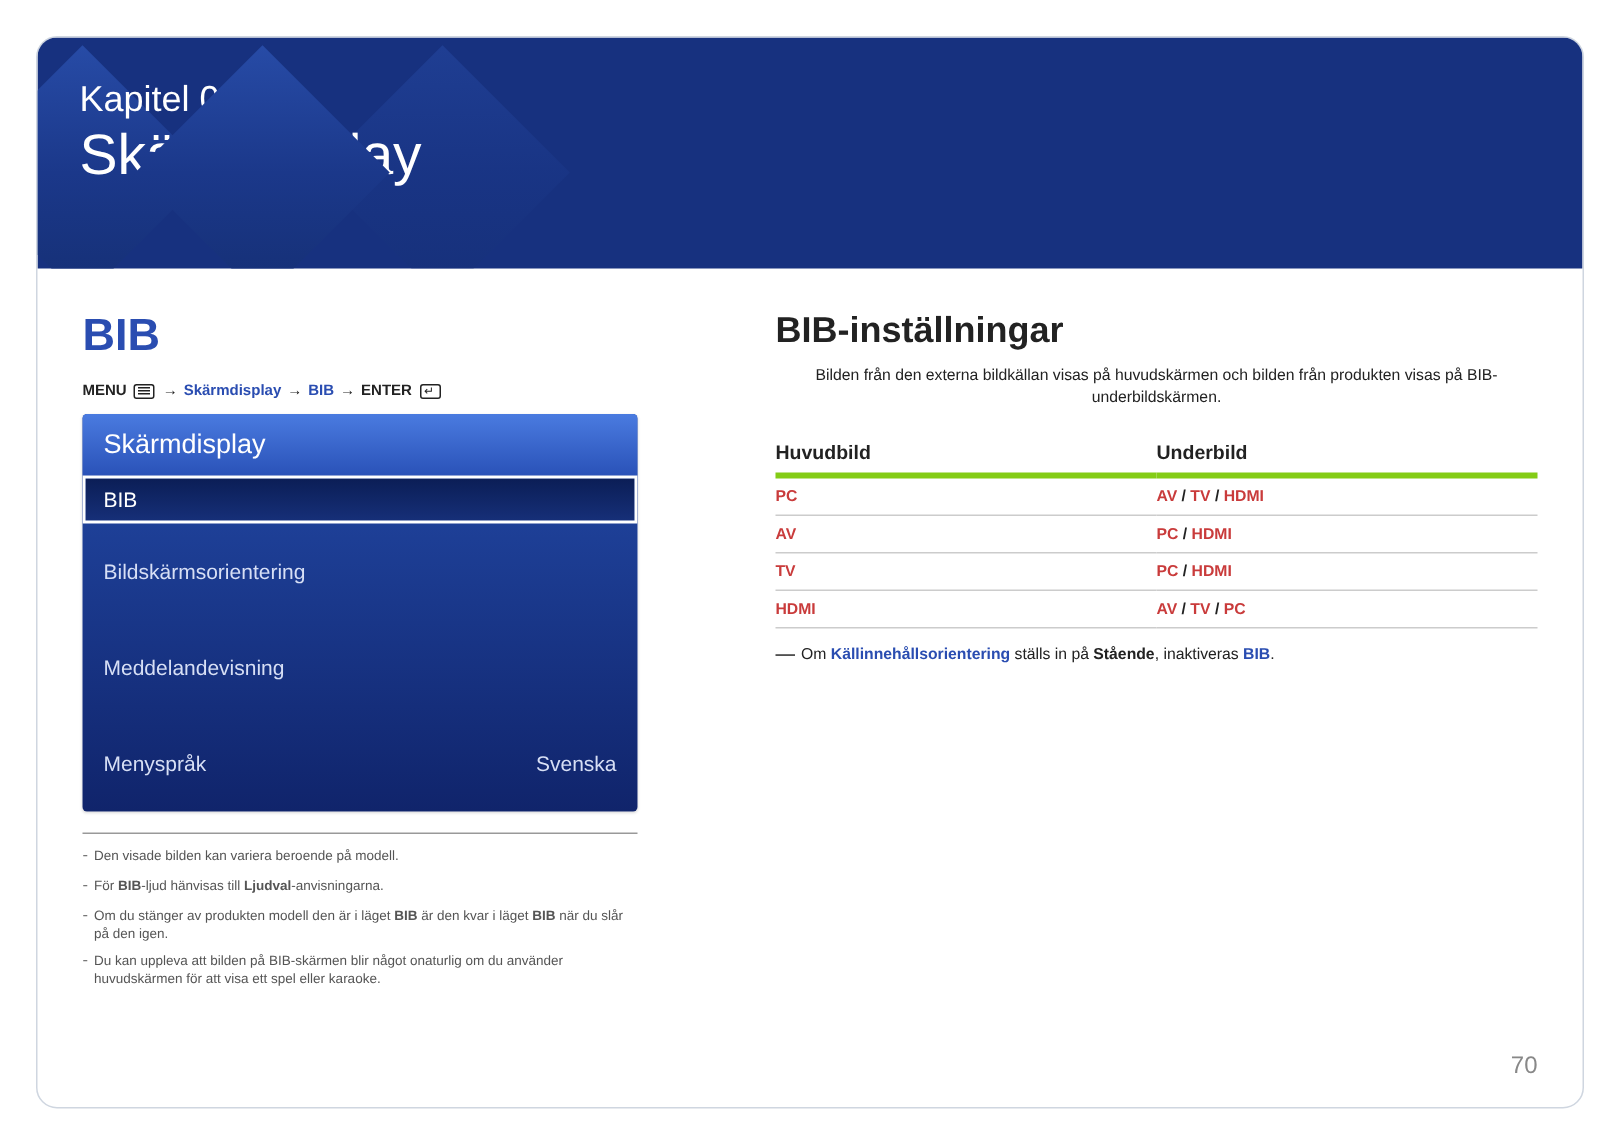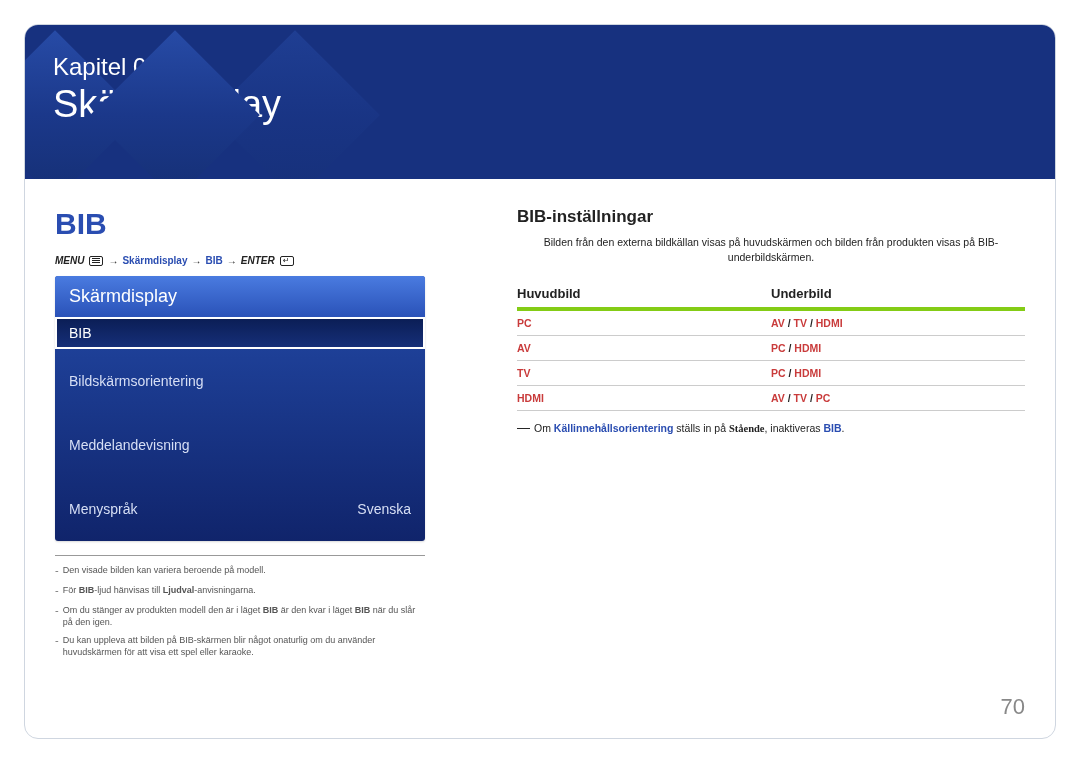--- a/index.html
+++ b/index.html
@@ -72,21 +72,21 @@
   }
   .path-line {
     font-size: 10px;
     color: #222;
     margin-bottom: 10px;
     display: flex;
     align-items: center;
     flex-wrap: wrap;
     gap: 4px;
   }
-  .path-line .bold { font-weight: 700; font-style: italic; }
+  .path-line .bold { font-weight: 700; }
   .path-line .blue { color: #2a4db1; font-weight: 700; }
   .path-line .icon-box {
     display: inline-block;
     border: 1.2px solid #222;
     border-radius: 2px;
     width: 14px; height: 10px;
     position: relative;
     margin: 0 1px;
   }
   .path-line .icon-menu::after {
@@ -144,21 +144,21 @@
   .notes .note {
     display: flex;
     gap: 4px;
     margin-bottom: 6px;
     line-height: 1.35;
   }
   .notes .note .dash { flex-shrink: 0; color: #777; font-size: 11px; margin-top: -1px; }
   .notes .bold { font-weight: 700; }
   
   .right-title {
-    font-size: 17px;
+    font-size: 24px;
     font-weight: 700;
     color: #222;
     margin-bottom: 8px;
   }
   .right-desc {
     font-size: 10.5px;
     color: #222;
     margin-bottom: 16px;
     line-height: 1.4;
     text-align: center;
@@ -189,27 +189,27 @@
   .right-note {
     margin-top: 10px;
     font-size: 10.5px;
     display: flex;
     gap: 4px;
     line-height: 1.4;
   }
   .right-note .dash { flex-shrink: 0; font-size: 13px; margin-top: -2px; }
   .right-note .txt { color: #222; }
   .right-note .blue-b { color: #2a4db1; font-weight: 700; }
-  .right-note .b { font-weight: 700; font-family: Liberation Serif, serif; }
+  .right-note .b { font-weight: 700; }
   
   .page-num {
     position: absolute;
     right: 30px;
     bottom: 18px;
-    font-size: 22px;
+    font-size: 16px;
     color: #888;
   }
 </style>
 </head>
 <body>
 
 <div class="page-frame">
 
   <div class="banner">
     <div class="cube3"></div>

